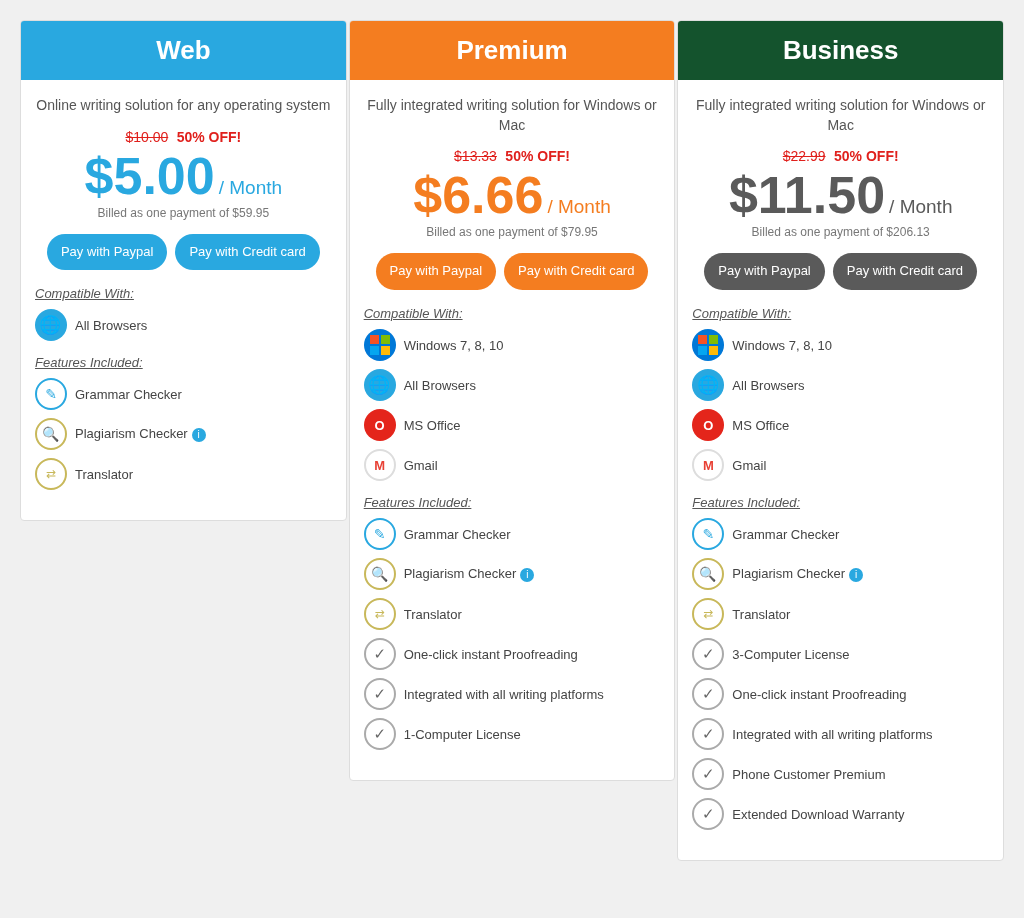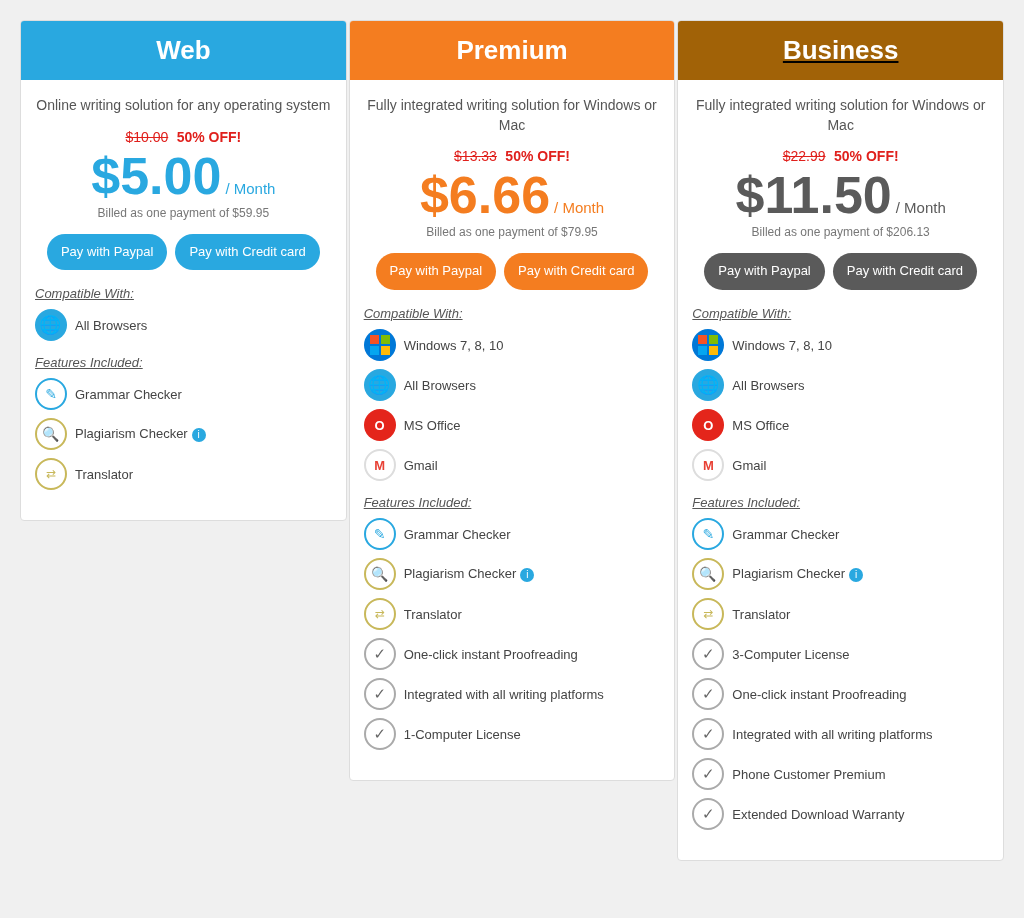--- a/index.html
+++ b/index.html
@@ -30,21 +30,21 @@
       padding: 14px 10px;
       text-align: center;
     }
     .plan-header h2 {
       color: #fff;
       font-size: 26px;
       font-weight: bold;
     }
     .web-header { background: #29a8e0; }
     .premium-header { background: #f47d20; }
-    .business-header { background: #a16207; text-decoration: underline; }
+    .business-header { background: #14532d; }
 
     .plan-body {
       padding: 16px 14px;
     }
     .plan-description {
       text-align: center;
       font-size: 14px;
       color: #555;
       margin-bottom: 12px;
       line-height: 1.4;
@@ -70,21 +70,21 @@
       display: flex;
       align-items: baseline;
       justify-content: center;
     }
     .price-amount {
       font-size: 52px;
       font-weight: bold;
       line-height: 1;
     }
     .price-period {
-      font-size: 15px;
+      font-size: 19px;
       margin-left: 4px;
     }
     .web-price { color: #29a8e0; }
     .premium-price { color: #f47d20; }
     .business-price { color: #5a5a5a; }
 
     .billed-text {
       text-align: center;
       font-size: 12px;
       color: #777;

